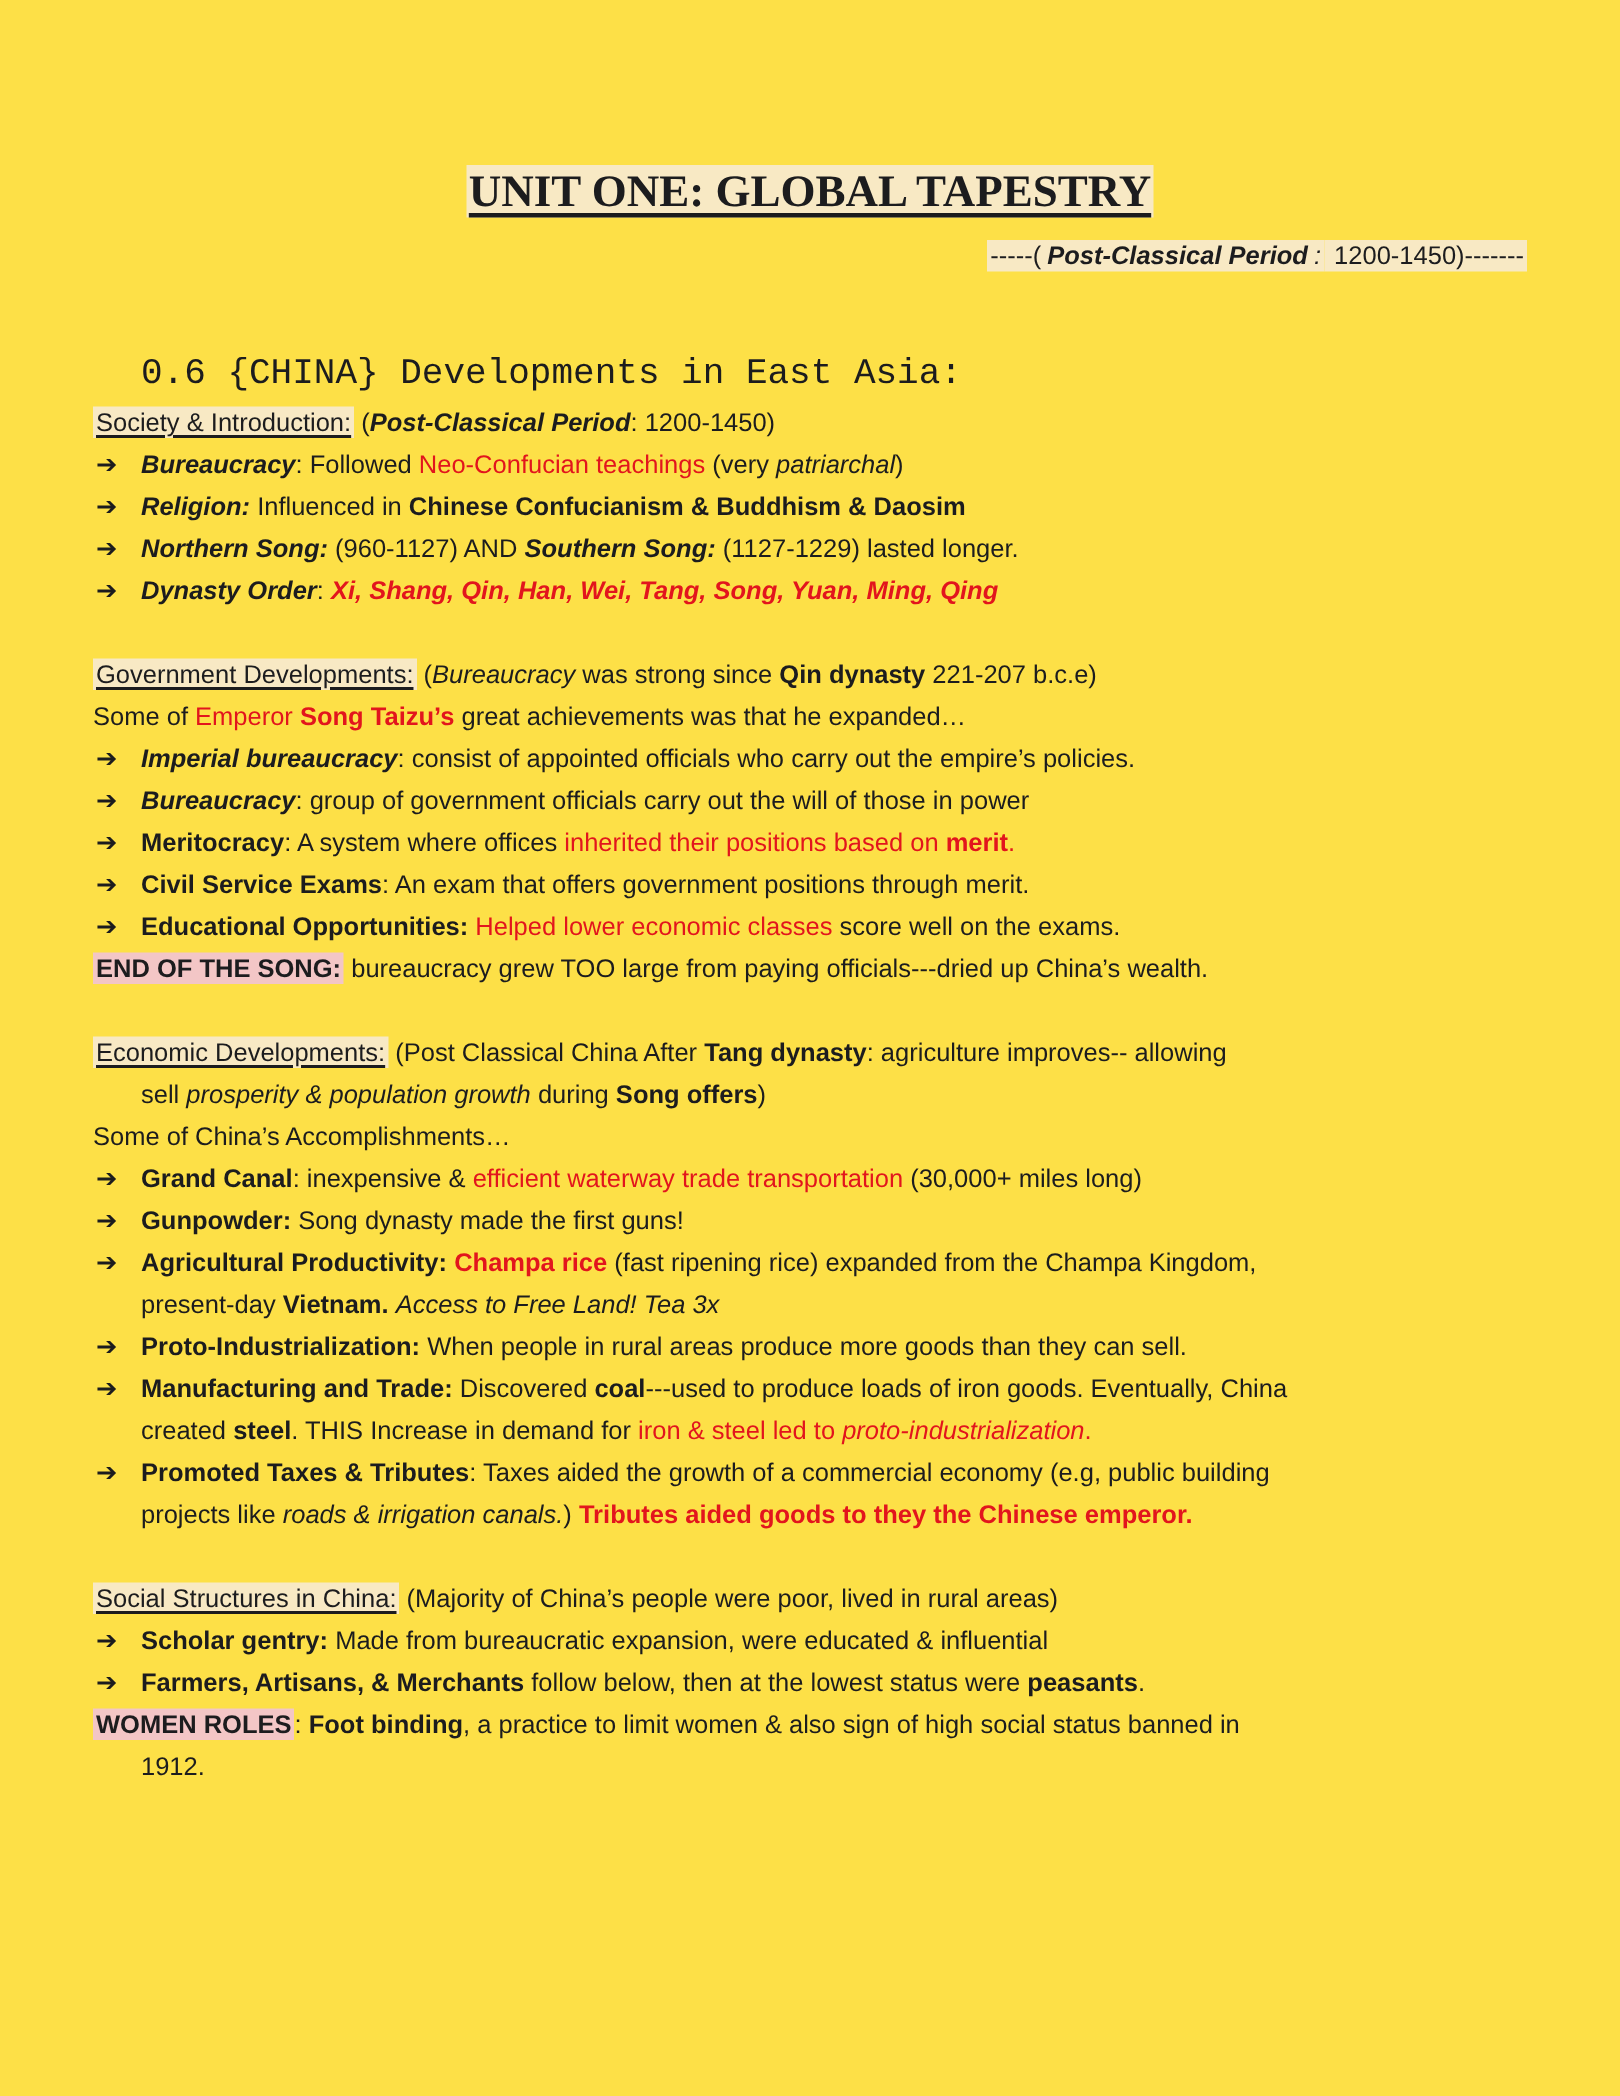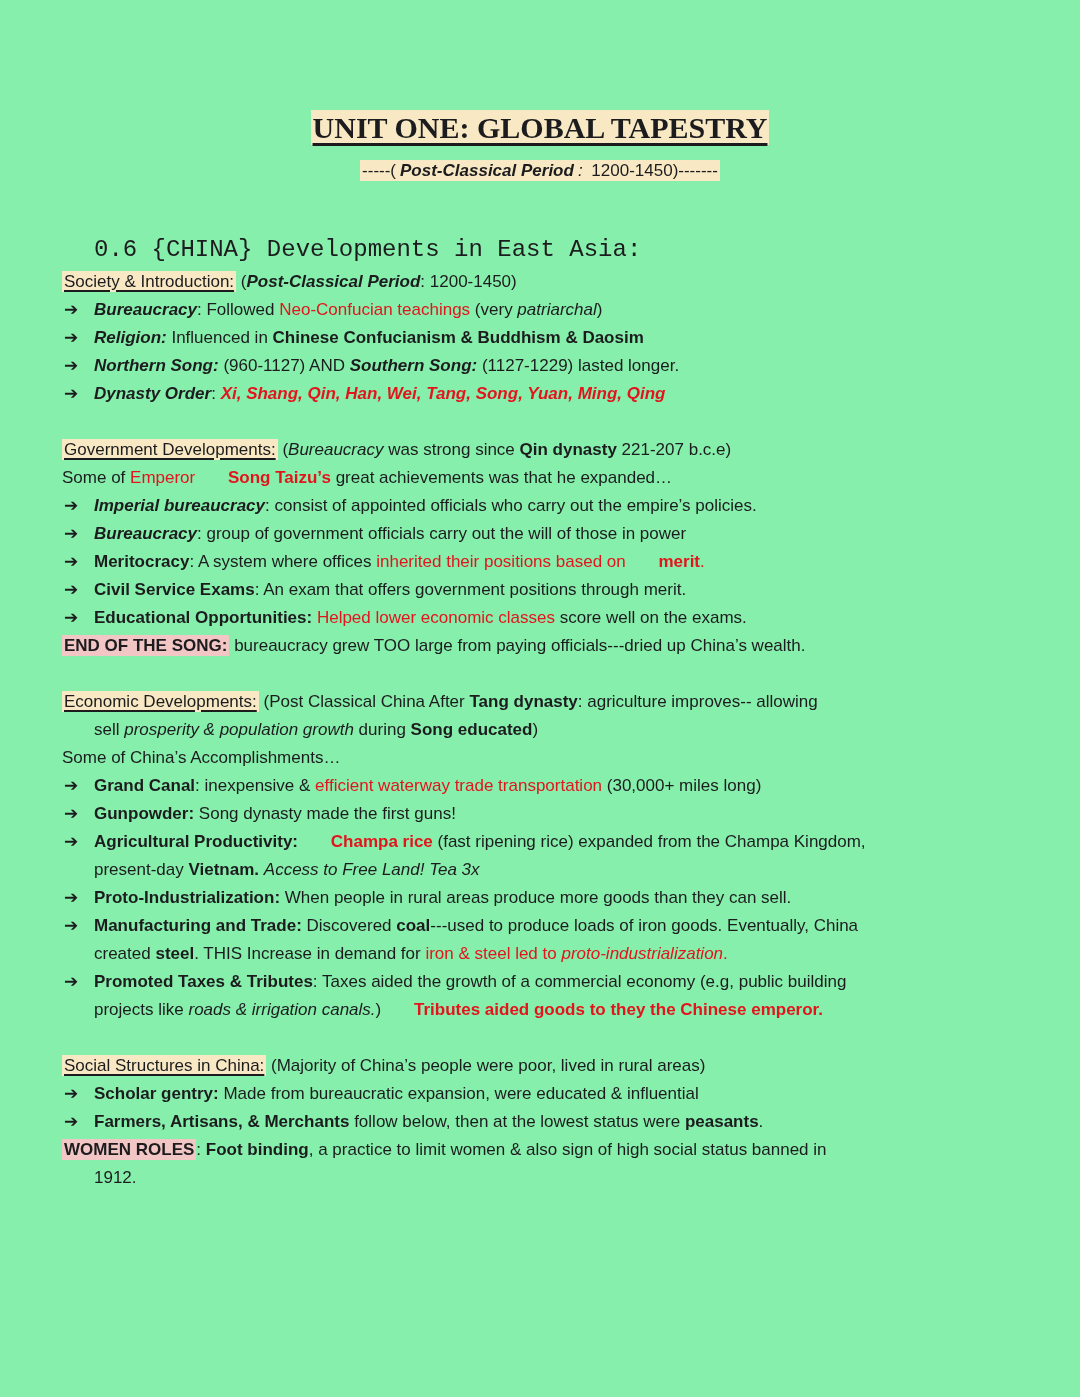--- a/index.html
+++ b/index.html
@@ -1,41 +1,41 @@
 <!DOCTYPE html>
 <html style="--red: #e2151d; --hl-yellow: #f8e9c4; --hl-pink: #f3c6c6;"><head>
 <meta charset="utf-8">
 <style>
   html,body{margin:0;padding:0;background:#ffffff;}
   .page{
     width:1080px;
     min-height:1397px;
     box-sizing:border-box;
-    background:#86efac;
+    background:#fde047;
     padding:106px 62px 80px 62px;
     font-family:"Liberation Sans", sans-serif;
     font-size:17px;
     line-height:28px;
     color:#1c1c1e;
   }
   .blk{margin:0;}
   .title{
     text-align:center;
     font-family:"Liberation Serif", serif;
     font-weight:700;
     font-size:30px;
     line-height:44px;
   }
   .title span{
     text-decoration:underline;
     text-decoration-thickness:2.5px;
     text-underline-offset:5px;
   }
   .subtitle{
-    text-align:center;
+    text-align:right;
     font-size:17px;
     line-height:30px;
     margin-top:6px;
   }
   .gap{height:28px;}
   .gap-lg{height:46px;}
   .mono{
     font-family:"Liberation Mono","DejaVu Sans Mono",monospace;
     font-size:24px;
     line-height:36px;
@@ -53,21 +53,21 @@
   .bullet .arrow{
     position:absolute;
     left:2px;
     top:0;
   }
   
   .s-b{font-weight:700;}
   .s-i{font-style:italic;}
   .s-bi{font-weight:700;font-style:italic;}
   .s-r{color:var(--red,#e2151d);}
-  .s-rb{color:var(--red,#e2151d);font-weight:700;margin-left:28px;}
+  .s-rb{color:var(--red,#e2151d);font-weight:700;}
   .s-ri{color:var(--red,#e2151d);font-style:italic;}
   .s-rbi{color:var(--red,#e2151d);font-weight:700;font-style:italic;}
   .s-hy{background:var(--hl-yellow,#f8e9c4);padding:1px 2px;}
   .s-hp{background:var(--hl-pink,#f3c6c6);padding:1px 2px;font-weight:bold;}
   .s-u{text-decoration:underline;text-decoration-thickness:1.5px;text-underline-offset:3px;}
 </style>
 </head>
 <body>
 
 <div class="page">
@@ -84,21 +84,21 @@
       <div class="blk gap"></div>
       <div class="blk p"><span class="s-hy s-u">Government Developments:</span><span> (</span><span class="s-i">Bureaucracy</span><span> was strong since </span><span class="s-b">Qin dynasty</span><span> 221-207 b.c.e)</span></div>
       <div class="blk p"><span>Some of </span><span class="s-r">Emperor </span><span class="s-rb">Song Taizu’s</span><span> great achievements was that he expanded…</span></div>
       <div class="blk bullet"><span class="arrow">➔</span><span class="s-bi">Imperial bureaucracy</span><span>: consist of appointed officials who carry out the empire’s policies.</span></div>
       <div class="blk bullet"><span class="arrow">➔</span><span class="s-bi">Bureaucracy</span><span>: group of government officials carry out the will of those in power</span></div>
       <div class="blk bullet"><span class="arrow">➔</span><span class="s-b">Meritocracy</span><span>: A system where offices </span><span class="s-r">inherited their positions based on </span><span class="s-rb">merit</span><span class="s-r">.</span></div>
       <div class="blk bullet"><span class="arrow">➔</span><span class="s-b">Civil Service Exams</span><span>: An exam that offers government positions through merit.</span></div>
       <div class="blk bullet"><span class="arrow">➔</span><span class="s-b">Educational Opportunities:</span><span> </span><span class="s-r">Helped lower economic classes</span><span> score well on the exams.</span></div>
       <div class="blk p"><span class="s-hp">END OF THE SONG:</span><span> bureaucracy grew TOO large from paying officials---dried up China’s wealth.</span></div>
       <div class="blk gap"></div>
-      <div class="blk p"><span class="s-hy s-u">Economic Developments:</span><span> (Post Classical China After </span><span class="s-b">Tang dynasty</span><span>: agriculture improves-- allowing</span><br><span>sell </span><span class="s-i">prosperity &amp; population growth</span><span> during </span><span class="s-b">Song educated</span><span>)</span></div>
+      <div class="blk p"><span class="s-hy s-u">Economic Developments:</span><span> (Post Classical China After </span><span class="s-b">Tang dynasty</span><span>: agriculture improves-- allowing</span><br><span>sell </span><span class="s-i">prosperity &amp; population growth</span><span> during </span><span class="s-b">Song offers</span><span>)</span></div>
       <div class="blk p"><span>Some of China’s Accomplishments…</span></div>
       <div class="blk bullet"><span class="arrow">➔</span><span class="s-b">Grand Canal</span><span>: inexpensive &amp; </span><span class="s-r">efficient waterway trade transportation</span><span> (30,000+ miles long)</span></div>
       <div class="blk bullet"><span class="arrow">➔</span><span class="s-b">Gunpowder:</span><span> Song dynasty made the first guns!</span></div>
       <div class="blk bullet"><span class="arrow">➔</span><span class="s-b">Agricultural Productivity:</span><span> </span><span class="s-rb">Champa rice</span><span> (fast ripening rice) expanded from the Champa Kingdom,</span><br><span>present-day </span><span class="s-b">Vietnam.</span><span> </span><span class="s-i">Access to Free Land! Tea 3x</span></div>
       <div class="blk bullet"><span class="arrow">➔</span><span class="s-b">Proto-Industrialization:</span><span> When people in rural areas produce more goods than they can sell.</span></div>
       <div class="blk bullet"><span class="arrow">➔</span><span class="s-b">Manufacturing and Trade:</span><span> Discovered </span><span class="s-b">coal</span><span>---used to produce loads of iron goods. Eventually, China</span><br><span>created </span><span class="s-b">steel</span><span>. THIS Increase in demand for </span><span class="s-r">iron &amp; steel led to </span><span class="s-ri">proto-industrialization</span><span class="s-r">.</span></div>
       <div class="blk bullet"><span class="arrow">➔</span><span class="s-b">Promoted Taxes &amp; Tributes</span><span>: Taxes aided the growth of a commercial economy (e.g, public building</span><br><span>projects like </span><span class="s-i">roads &amp; irrigation canals.</span><span>) </span><span class="s-rb">Tributes aided goods to they the Chinese emperor.</span></div>
       <div class="blk gap"></div>
       <div class="blk p"><span class="s-hy s-u">Social Structures in China:</span><span> (Majority of China’s people were poor, lived in rural areas)</span></div>
       <div class="blk bullet"><span class="arrow">➔</span><span class="s-b">Scholar gentry:</span><span> Made from bureaucratic expansion, were educated &amp; influential</span></div>

